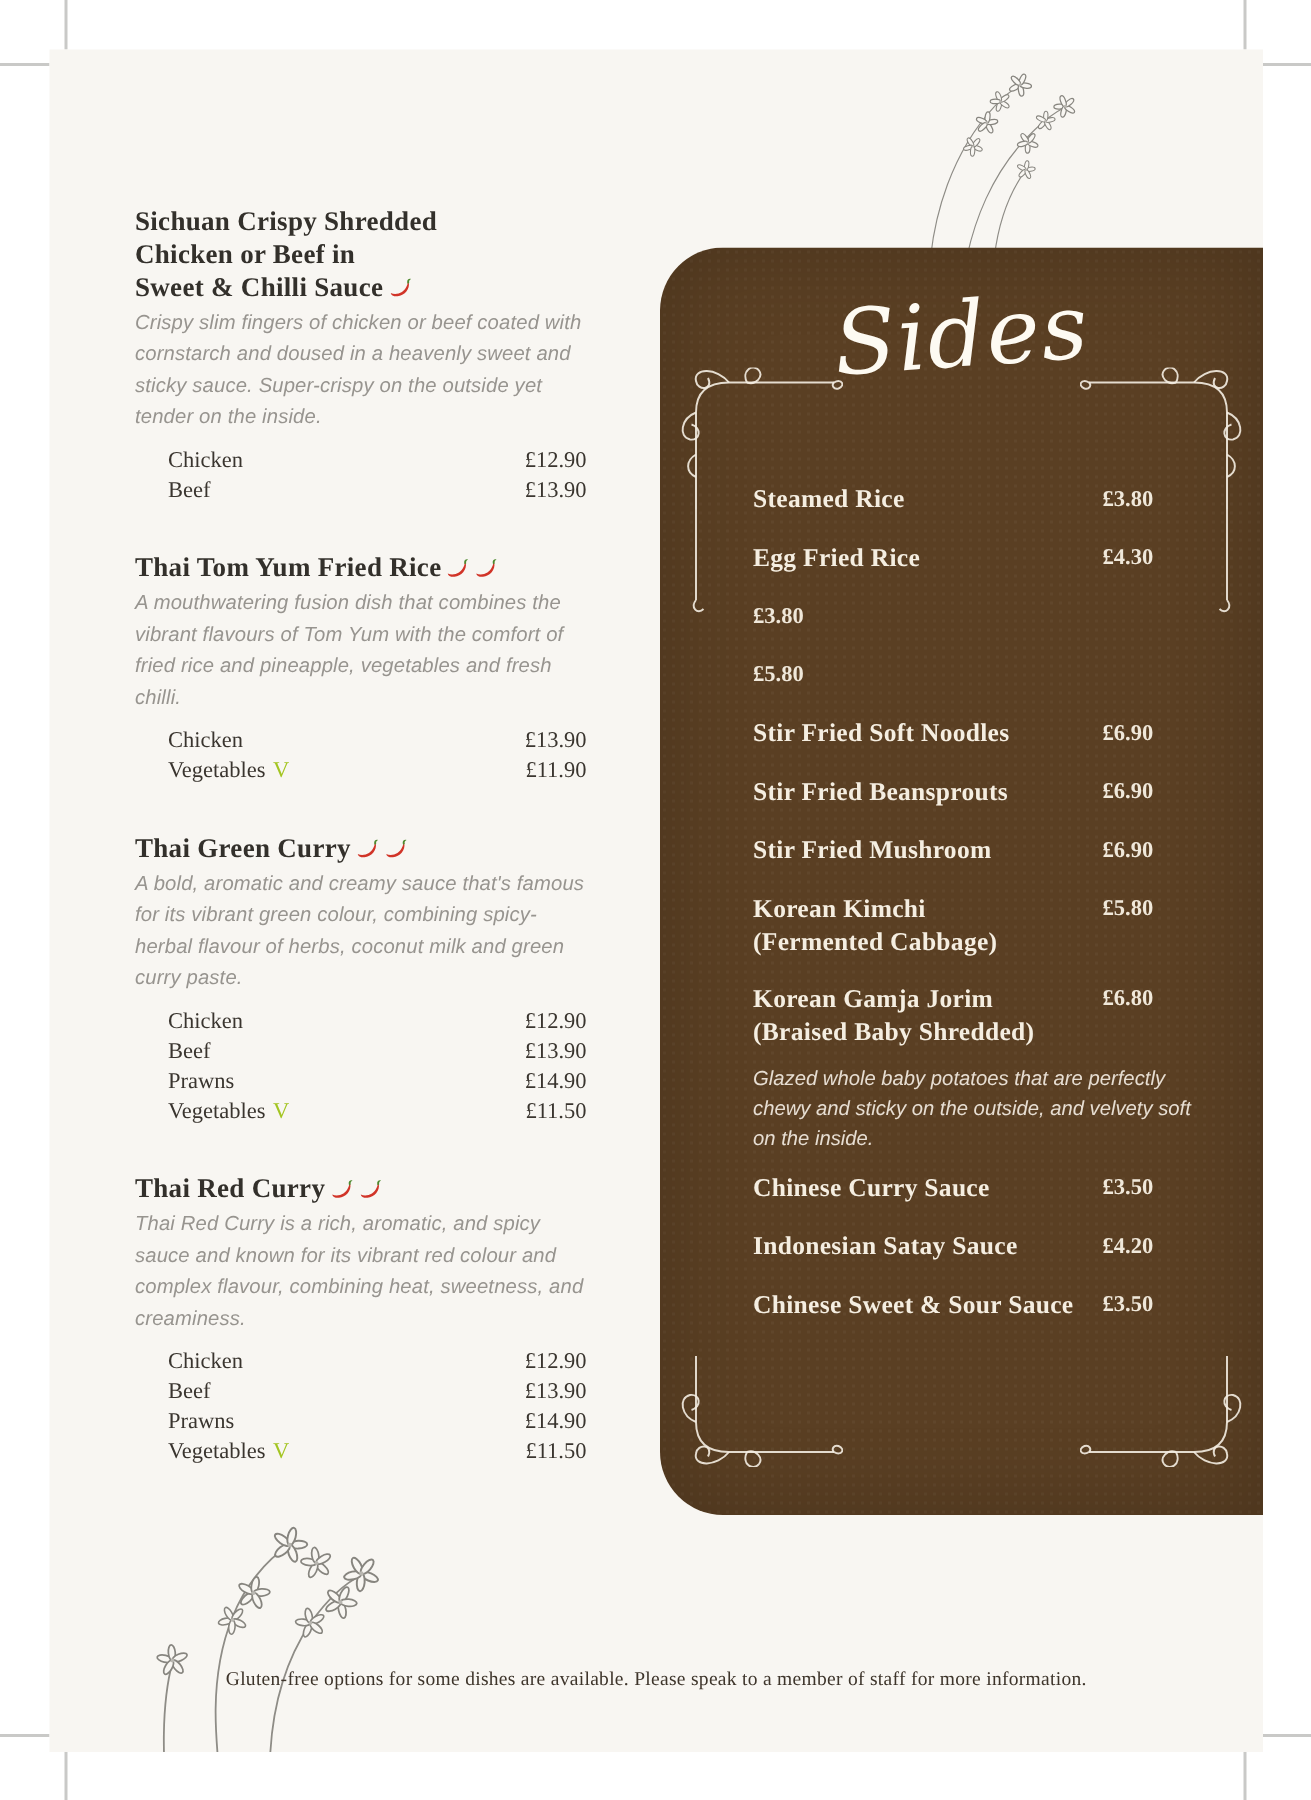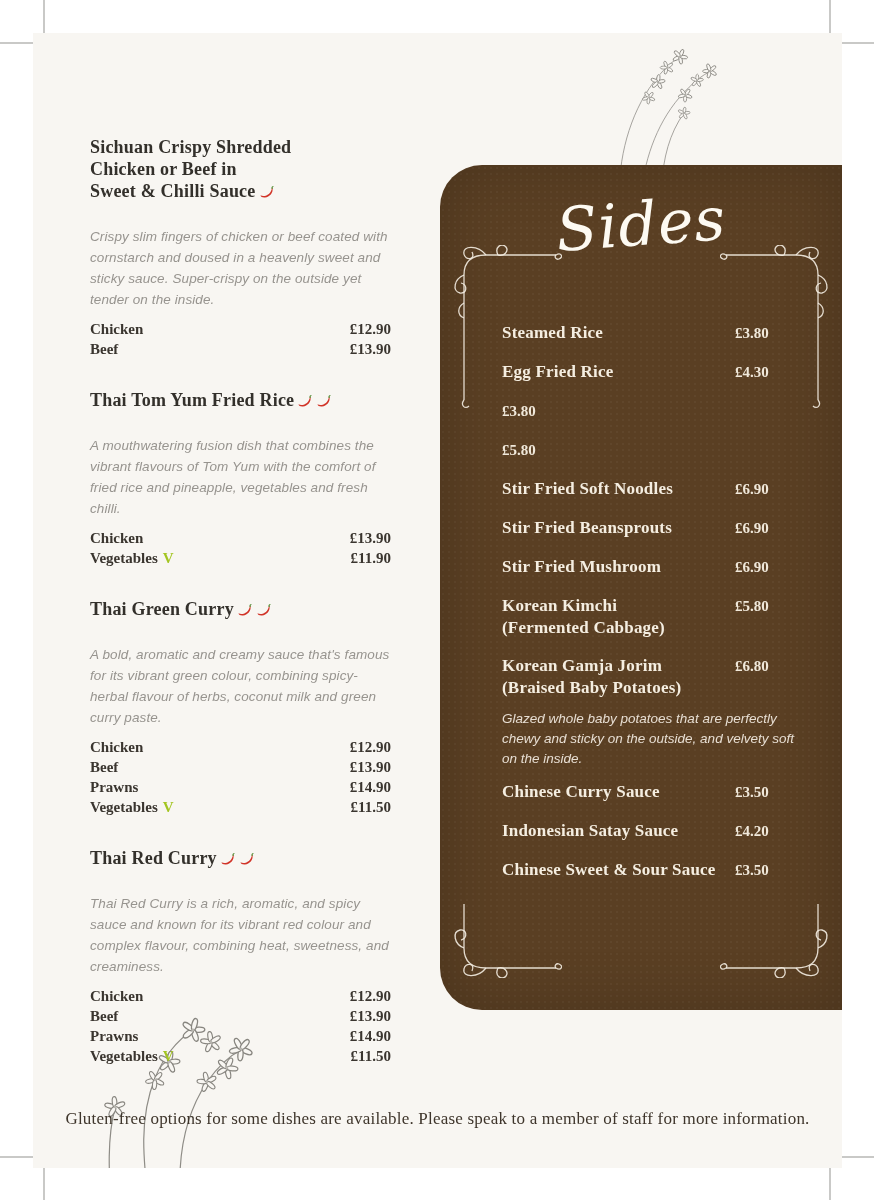--- a/index.html
+++ b/index.html
@@ -20,25 +20,25 @@
   
   .flower{position:absolute;z-index:1;}
   .flower-top{left:487px;top:2px;width:290px;height:150px;transform:scaleX(-1);}
   .flower-bottom{left:18px;top:945px;width:230px;height:230px;}
 
   
   .mains-col{position:absolute;left:57px;top:103px;width:301px;z-index:2;}
   .dish{margin-bottom:30px;}
   .dish-title{font-size:18px;line-height:22px;font-weight:bold;color:var(--heading,#33302b);letter-spacing:.2px;}
   .chili{width:16px;height:16px;margin-left:3px;vertical-align:-3px;}
-  .dish-desc{margin-top:24px;font:italic 13.5px/21px "Liberation Sans",sans-serif;
+  .dish-desc{margin-top:2px;font:italic 13.5px/21px "Liberation Sans",sans-serif;
              color:var(--desc,#97948f);letter-spacing:.1px;}
   .dish-opts{margin-top:9px;}
   .opt{display:flex;justify-content:space-between;font-size:15px;line-height:20px;
-       font-weight:bold;color:#3a352f;}
+       font-weight:normal;color:#3a352f;margin-left:22px;}
   .veg{color:var(--veg,#a3c521);margin-left:5px;}
 
   
   .sides-panel{position:absolute;left:407px;top:132px;width:402px;height:845px;z-index:3;
                background:var(--brown,#5a3f23);border-radius:42px 0 0 42px;
                background-image:radial-gradient(rgba(255,255,255,.035) 1px, transparent 1.4px);
                background-size:6px 6px;box-shadow:inset 0 0 60px rgba(0,0,0,.18);}
   .sides-title{position:absolute;top:20px;left:0;right:0;text-align:center;z-index:2;
                font-family:"DejaVu Serif",serif;font-style:italic;font-size:60px;line-height:78px;
                color:#fdfaf2;transform:rotate(-4deg);letter-spacing:1px;}
@@ -51,21 +51,21 @@
 
   .sides-list{position:absolute;top:157px;left:62px;right:16px;z-index:2;}
   .side-row{display:flex;align-items:flex-start;margin-bottom:16px;}
   .side-names{width:233px;}
   .side-name{font-size:17px;line-height:22px;font-weight:bold;color:#f5eee1;letter-spacing:.2px;}
   .side-price{font-size:15px;line-height:23px;font-weight:bold;color:#f0e8da;}
   .side-desc{font:italic 13.5px/20px "Liberation Sans",sans-serif;color:rgba(243,236,226,.92);
              margin:-6px 0 12px;width:300px;}
 
   .footer{position:absolute;left:0;right:0;top:1077px;text-align:center;z-index:2;
-          font-size:17px;line-height:17px;color:#3e352b;letter-spacing:.2px;}
+          font-size:13px;line-height:17px;color:#3e352b;letter-spacing:.2px;}
 </style>
 </head>
 <body>
 
 <svg width="0" height="0" style="position:absolute" aria-hidden="true">
   <defs>
     <g id="bl" stroke="#87857f" fill="#f8f6f2" stroke-width="1">
       <ellipse rx="4.6" ry="2" transform="rotate(18) translate(4.5,0)"></ellipse>
       <ellipse rx="4.6" ry="2" transform="rotate(90) translate(4.5,0)"></ellipse>
       <ellipse rx="4.6" ry="2" transform="rotate(162) translate(4.5,0)"></ellipse>
@@ -302,21 +302,21 @@
           <div class="side-row">
             <div class="side-names">
               <div class="side-name">Korean Kimchi</div>
               <div class="side-name">(Fermented Cabbage)</div>
             </div>
             <div class="side-price">£5.80</div>
           </div>
           <div class="side-row">
             <div class="side-names">
               <div class="side-name">Korean Gamja Jorim</div>
-              <div class="side-name">(Braised Baby Potatoes)</div>
+              <div class="side-name">(Braised Baby Shredded)</div>
             </div>
             <div class="side-price">£6.80</div>
           </div>
           <div class="side-desc">Glazed whole baby potatoes that are perfectly chewy and sticky on the outside, and velvety soft on the inside.</div>
           <div class="side-row">
             <div class="side-names">
               <div class="side-name">Chinese Curry Sauce</div>
             </div>
             <div class="side-price">£3.50</div>
           </div>

